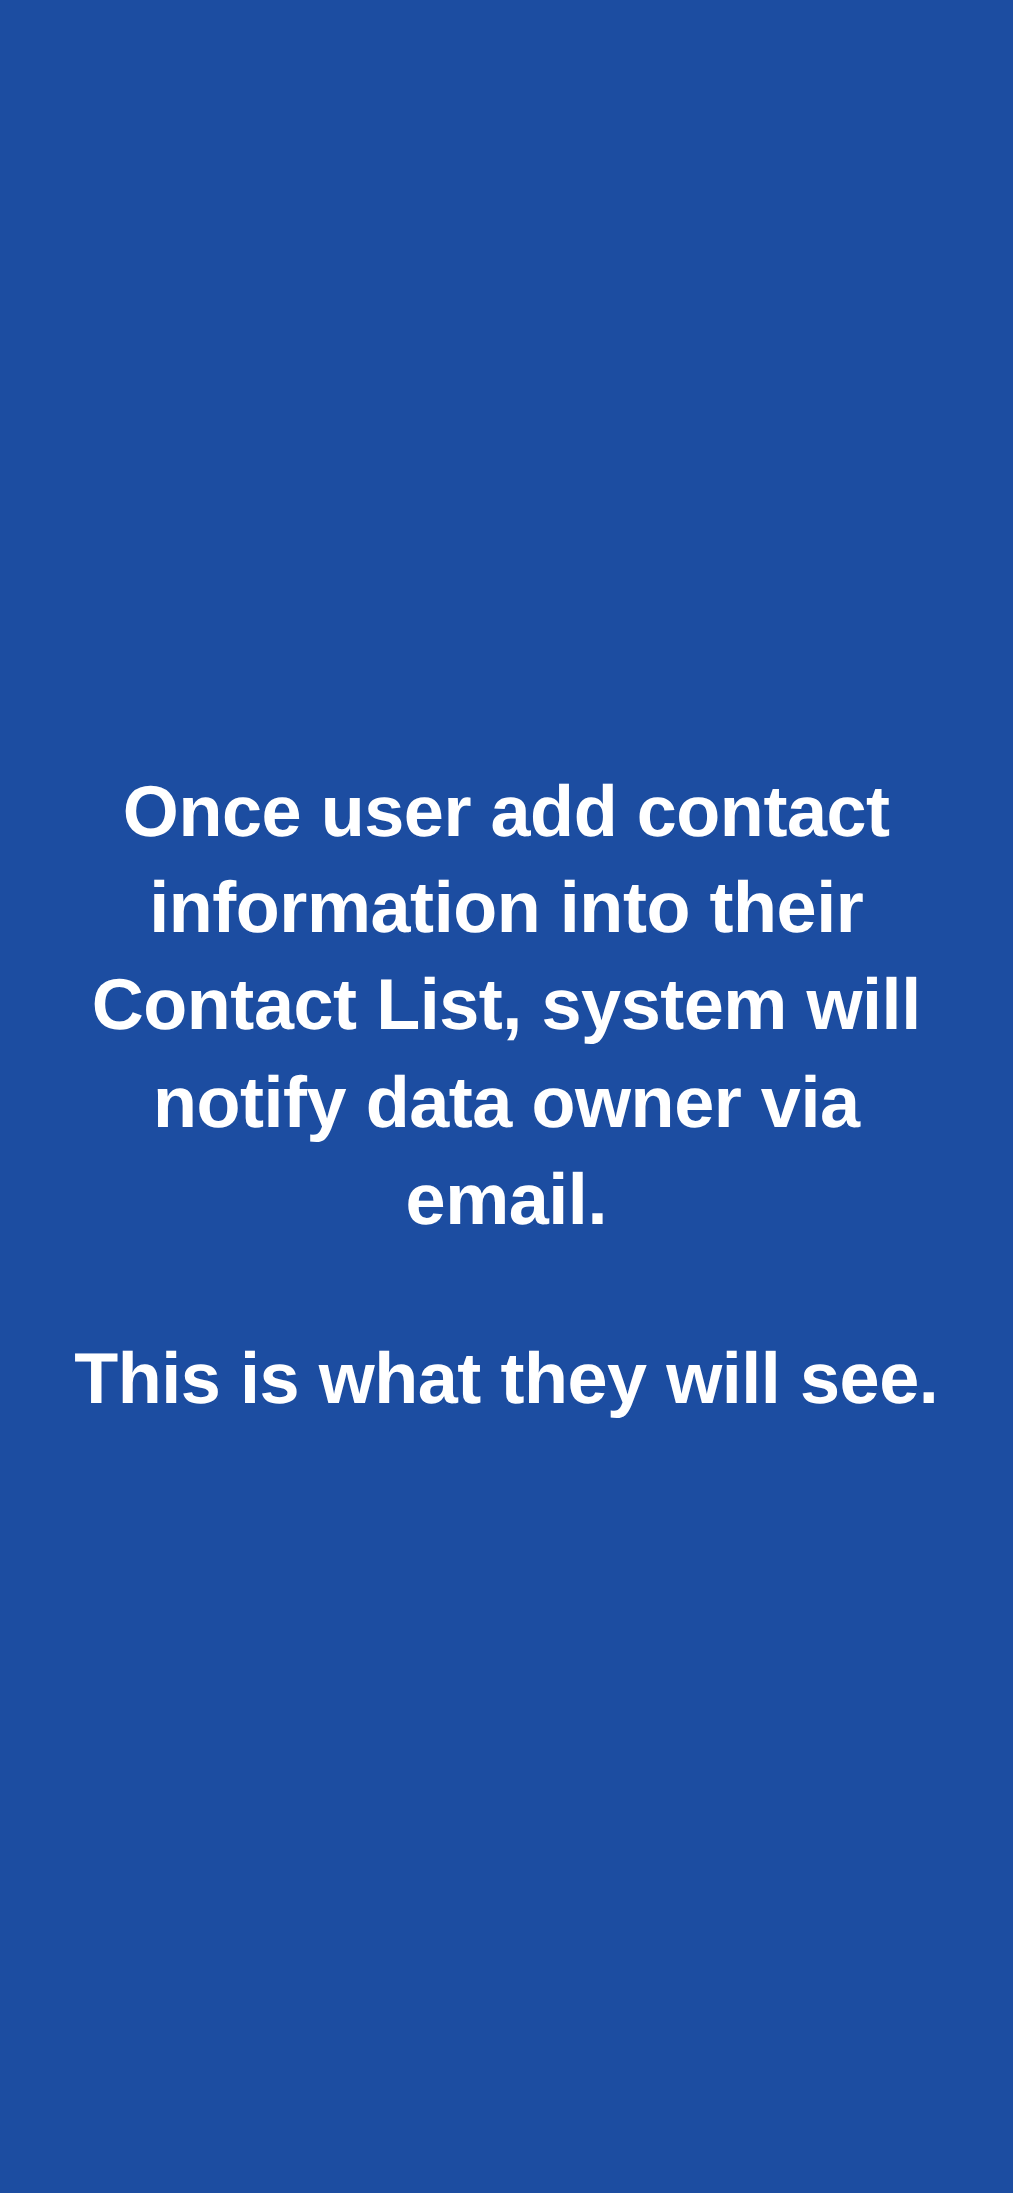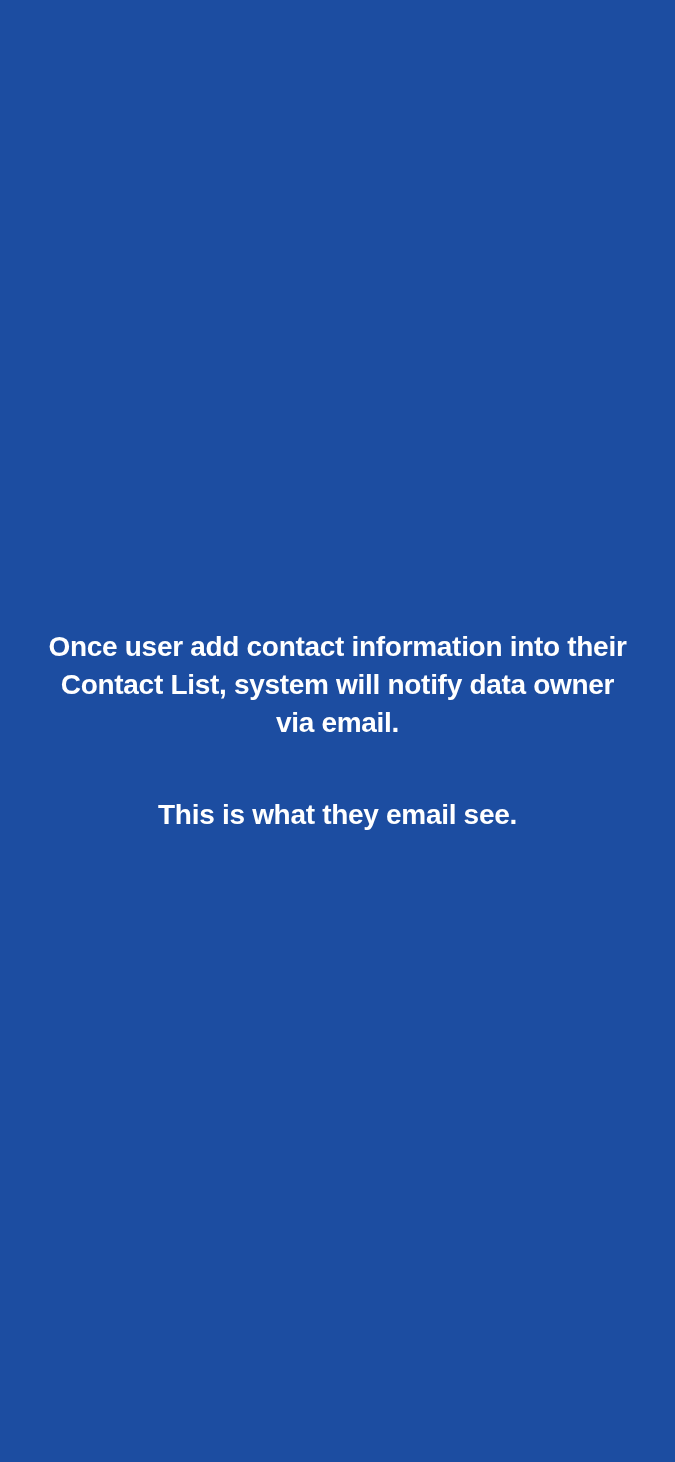--- a/index.html
+++ b/index.html
@@ -12,30 +12,30 @@
       height: 1462px;
       background-color: #1C4DA1;
       display: flex;
       align-items: center;
       justify-content: center;
       font-family: -apple-system, BlinkMacSystemFont, "Segoe UI", Helvetica, Arial, sans-serif;
     }
     .content {
       text-align: center;
       color: #FFFFFF;
-      font-size: 28px;
+      font-size: 48px;
       font-weight: 600;
       line-height: 1.35;
       padding: 0 40px;
       letter-spacing: -0.3px;
     }
     .paragraph-gap {
       height: 54px;
     }
   </style>
 </head>
 <body>
 
 <div class="content">
   <div>Once user add contact information into their Contact List, system will notify data owner via email.</div>
   <div class="paragraph-gap"></div>
-  <div>This is what they email see.</div>
+  <div>This is what they will see.</div>
 </div>
 
 </body></html>

